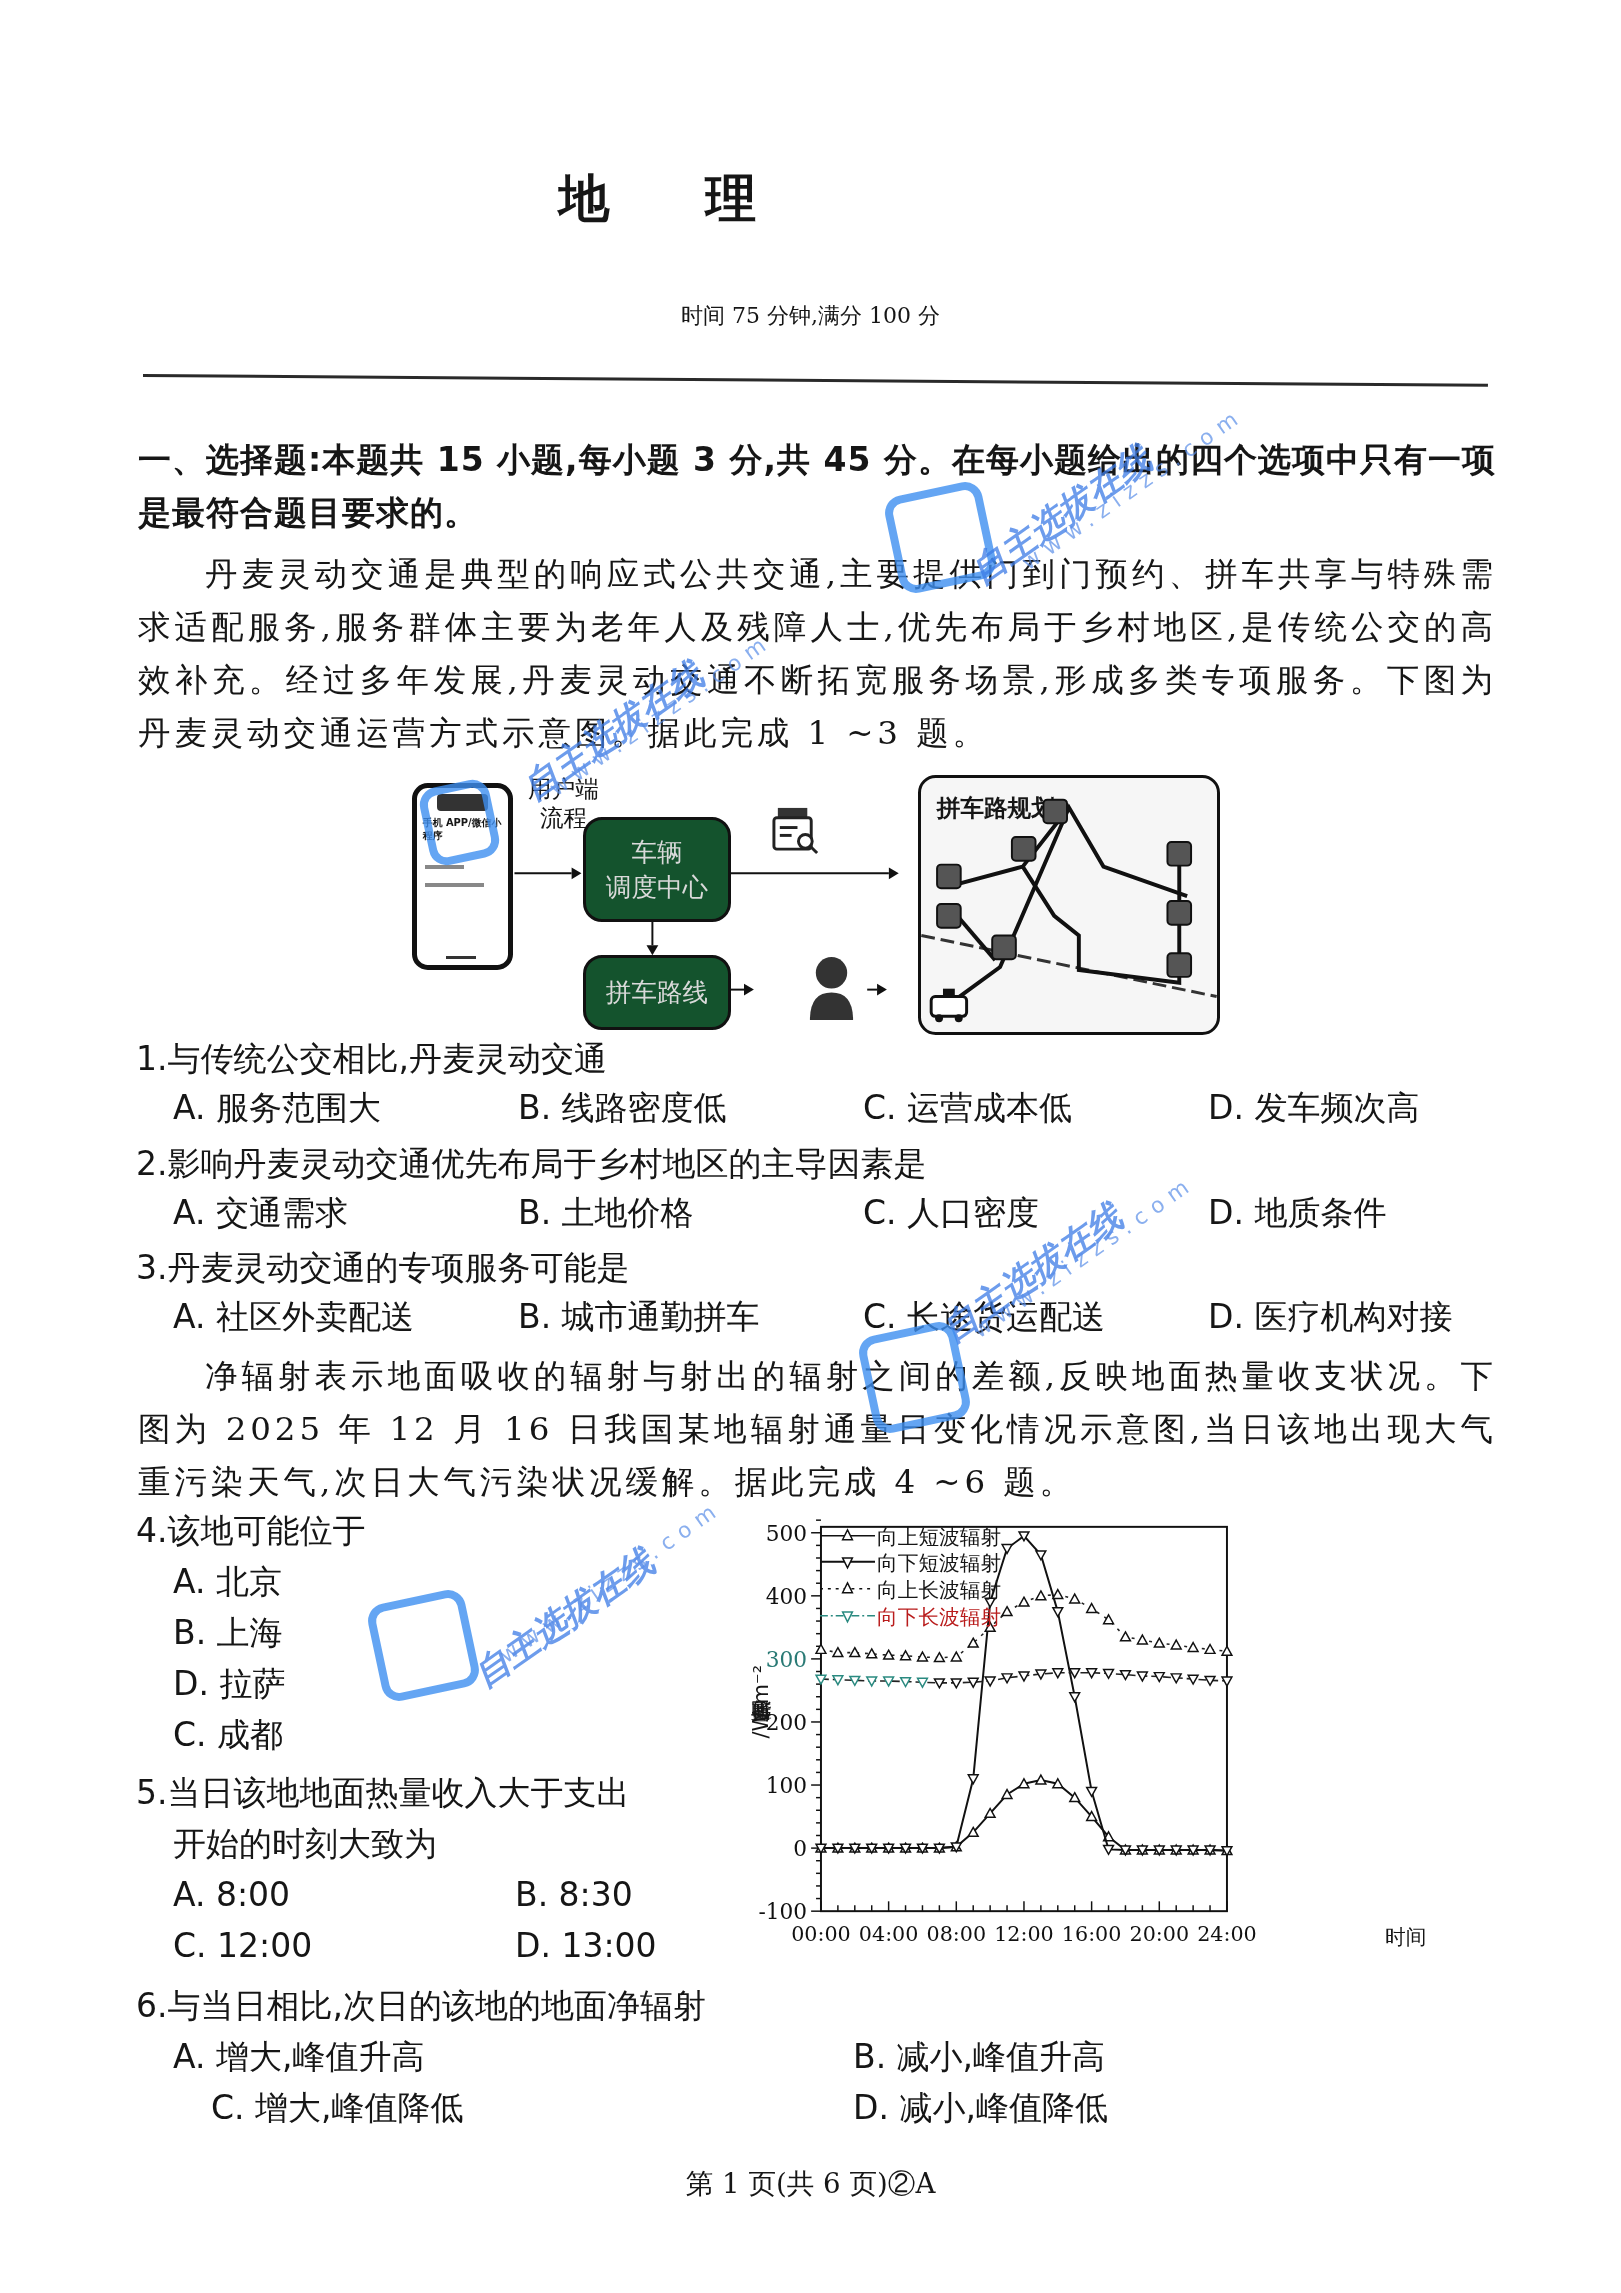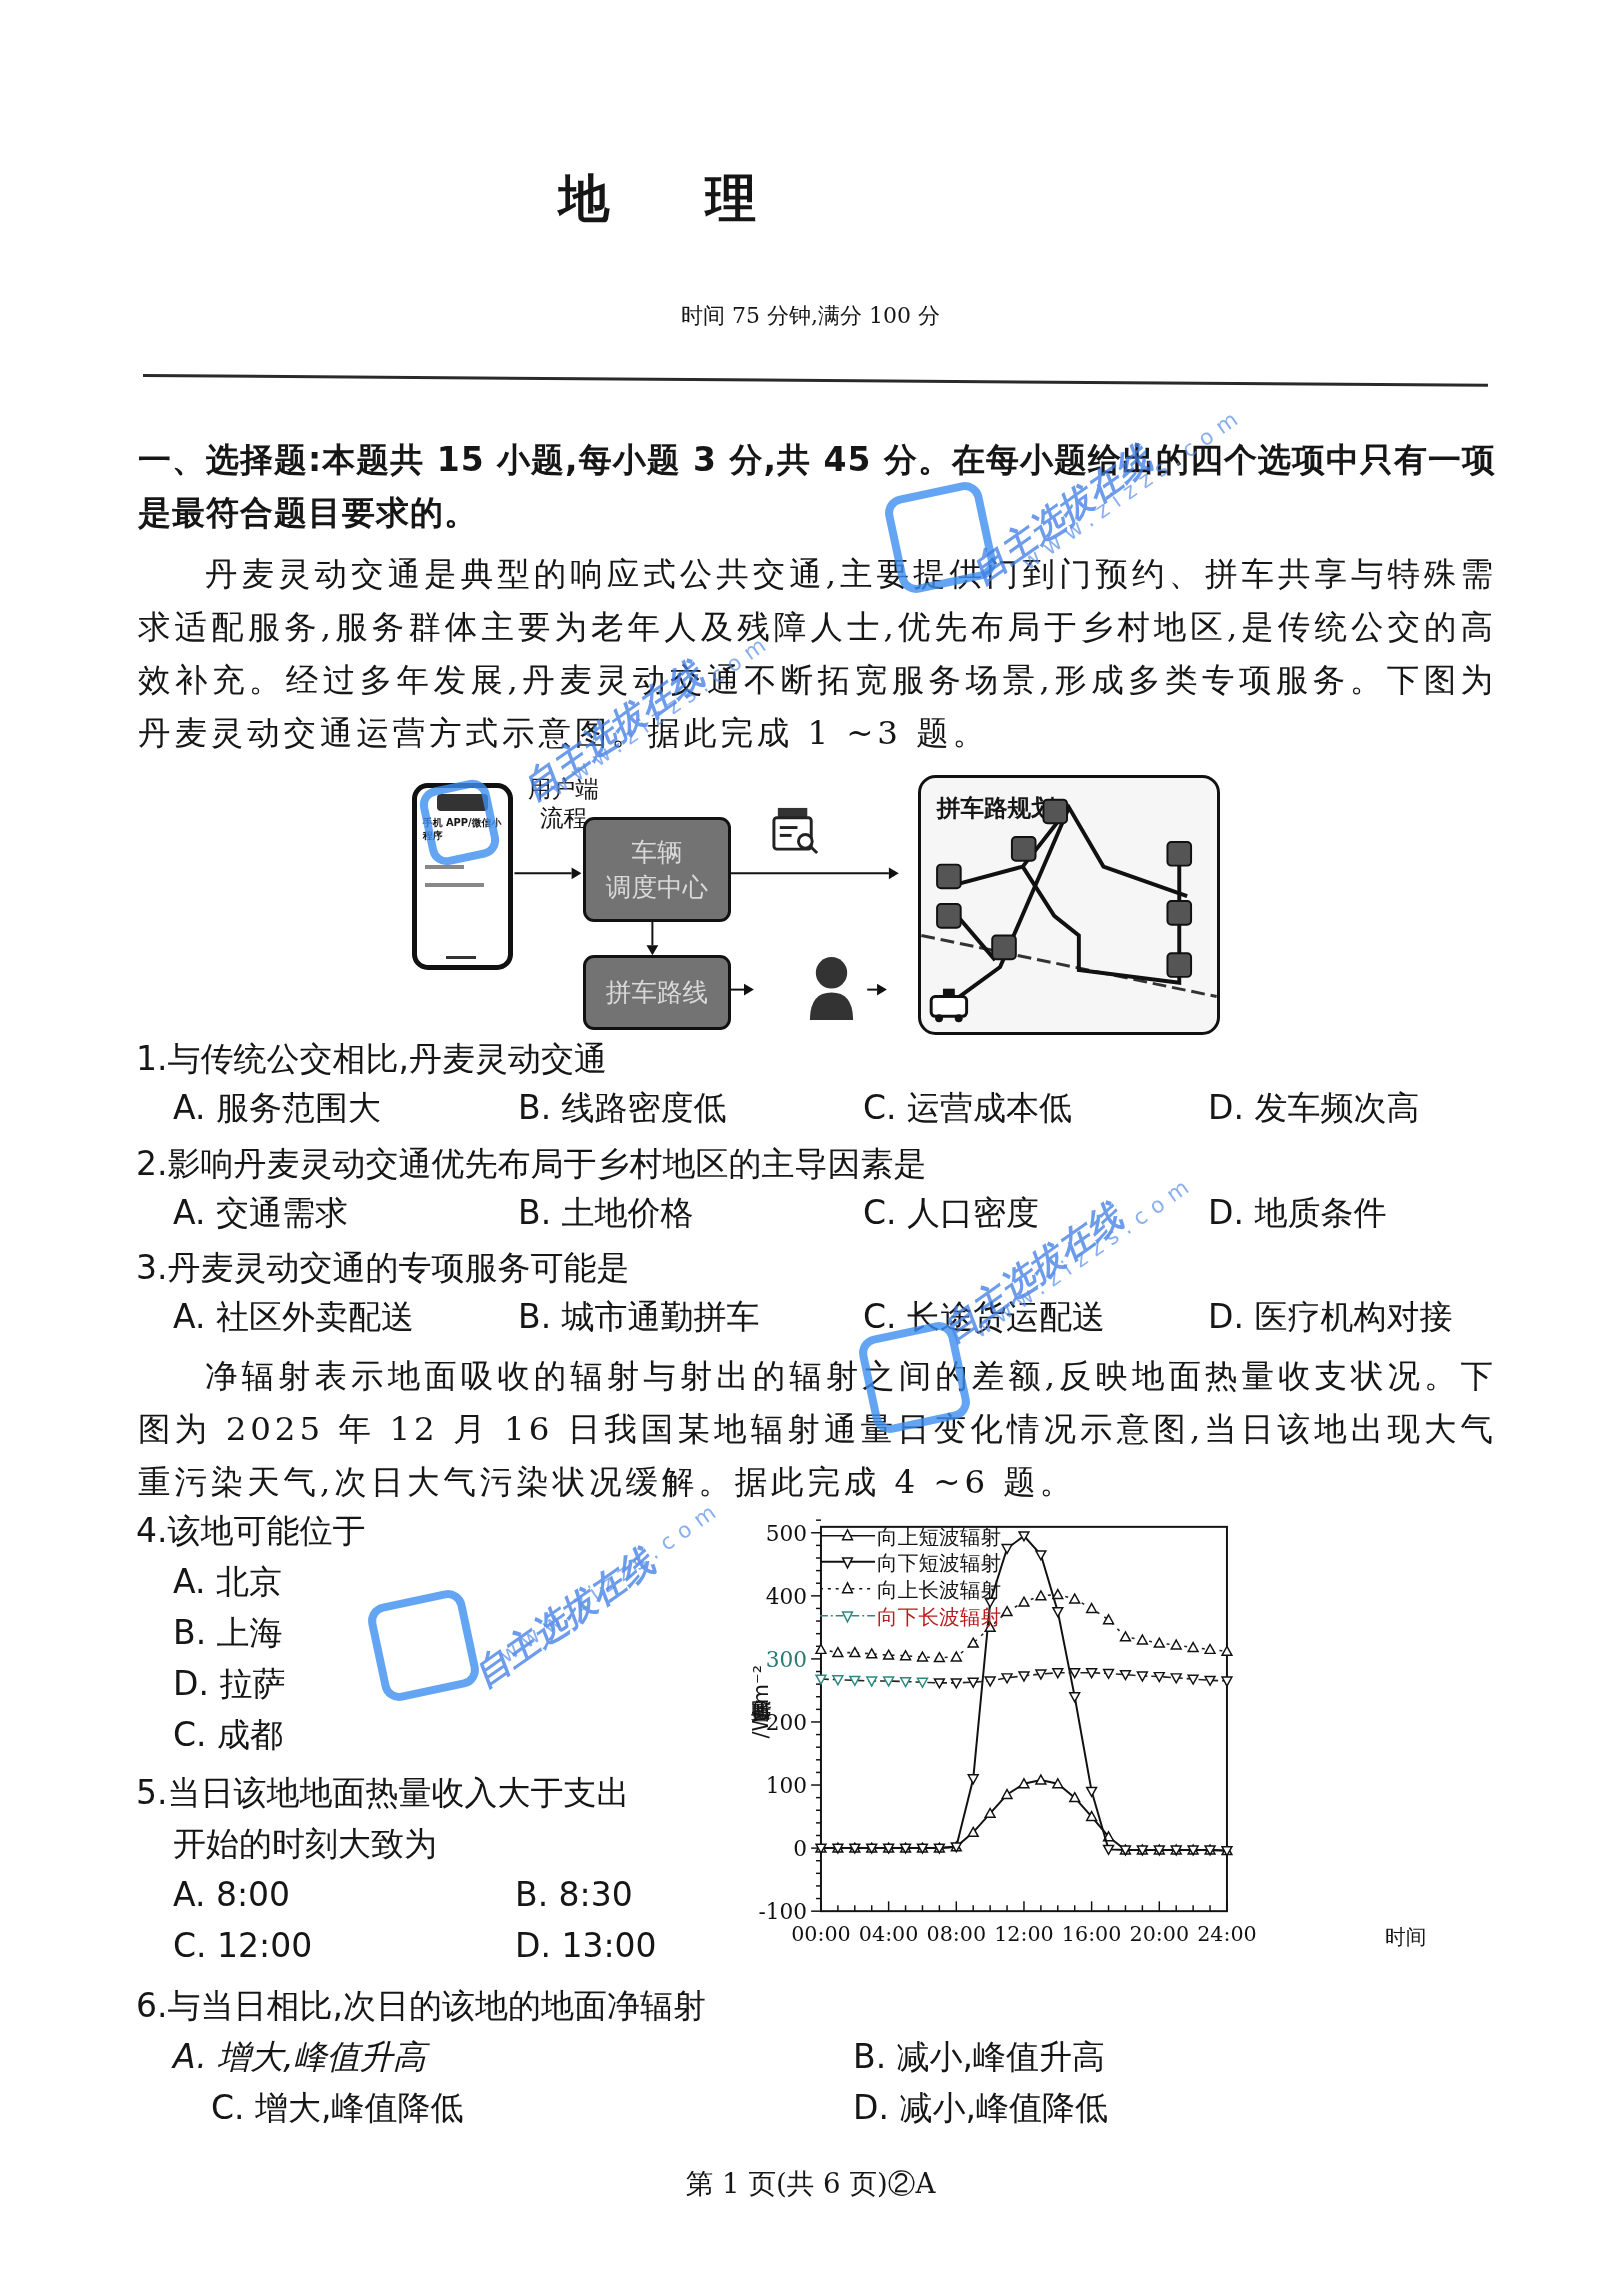--- a/index.html
+++ b/index.html
@@ -16,21 +16,21 @@
   .para .indent { display:inline-block; width:67px; }
   .q { left:136px; font-size:33px; line-height:49px; font-family:"DejaVu Sans","Liberation Sans",sans-serif; }
   .opt { font-size:33px; font-family:"DejaVu Sans","Liberation Sans",sans-serif; }
   .footer { left:0; width:1621px; top:2165px; text-align:center; font-size:27.6px; }
   
   .diagram { left:404px; top:763px; width:818px; height:268px; }
   .phone { left:7.9px; top:19.7px; width:91px; height:177px; border:5.9px solid #111; border-radius:15.8px; background:#fff; }
   .phone .notch { left:19.7px; top:5.9px; width:51px; height:17.7px; background:#333; border-radius:3.9px; }
   .phone .line { left:7.9px; height:3.9px; background:#888; }
   .flowlabel { font-size:23.6px; text-align:center; line-height:29.6px; font-family:"DejaVu Sans","Liberation Sans",sans-serif; }
-  .darkbox { background:#737373; color:#d9d9d9; border-radius:11px; border:3px solid #111; display:flex; align-items:center; justify-content:center; text-align:center; font-size:25.6px; line-height:35px; font-family:"DejaVu Sans","Liberation Sans",sans-serif; }
+  .darkbox { background:#14532d; color:#d9d9d9; border-radius:19px; border:3px solid #111; display:flex; align-items:center; justify-content:center; text-align:center; font-size:25.6px; line-height:35px; font-family:"DejaVu Sans","Liberation Sans",sans-serif; }
   .panel { left:514px; top:11.8px; width:296px; height:254px; border:3px solid #111; border-radius:17.7px; background:#f6f6f6; overflow:hidden; }
   .panel-title { left:15.8px; top:13.8px; font-size:23.6px; font-weight:bold; font-family:"DejaVu Sans","Liberation Sans",sans-serif; }
   
   .chart { left:749px; top:1517px; width:680px; height:473px; }
   .legend-item { font-size:20.7px; font-family:"DejaVu Serif","Liberation Serif",serif; }
   .tick { font-size:21.7px; font-family:"DejaVu Serif","Liberation Serif",serif; }
   
   .wm-logo { width:83px; height:83px; border:8.9px solid #3d8ff0; border-radius:17.7px; opacity:0.8; transform:rotate(-12deg); }
   .wm-text { color:#3d7ce6; opacity:0.75; font-size:35px; font-style:italic; font-weight:bold; transform:rotate(-35deg); transform-origin:left; white-space:nowrap; font-family:"DejaVu Sans","Liberation Sans",sans-serif; }
   .wm-url { color:#5a8ee8; opacity:0.7; font-size:21.7px; letter-spacing:7.9px; transform:rotate(-35deg); transform-origin:left; white-space:nowrap; font-family:"DejaVu Sans","Liberation Sans",sans-serif; }
@@ -167,21 +167,21 @@
   </div>
   <div style="position:relative;height:51px;">
     <span class="abs opt" style="left:37px;">C. 12:00</span>
     <span class="abs opt" style="left:379px;">D. 13:00</span>
   </div>
 </div>
 
 <div class="abs q" style="top:1980px;width:1359px;line-height:51px;">
   <div><span>6.</span><span>与当日相比,次日的该地的地面净辐射</span></div>
   <div style="position:relative;height:51px;">
-    <span class="abs opt" style="left:37px;font-style:italic;">A. 增大,峰值升高</span>
+    <span class="abs opt" style="left:37px;">A. 增大,峰值升高</span>
     <span class="abs opt" style="left:717px;">B. 减小,峰值升高</span>
   </div>
   <div style="position:relative;height:51px;">
     <span class="abs opt" style="left:37px;margin-left:38px;">C. 增大,峰值降低</span>
     <span class="abs opt" style="left:717px;">D. 减小,峰值降低</span>
   </div>
 </div>
 
 <div class="abs chart">
   <svg id="chart-svg" width="680" height="473" viewBox="0 0 690 480">

